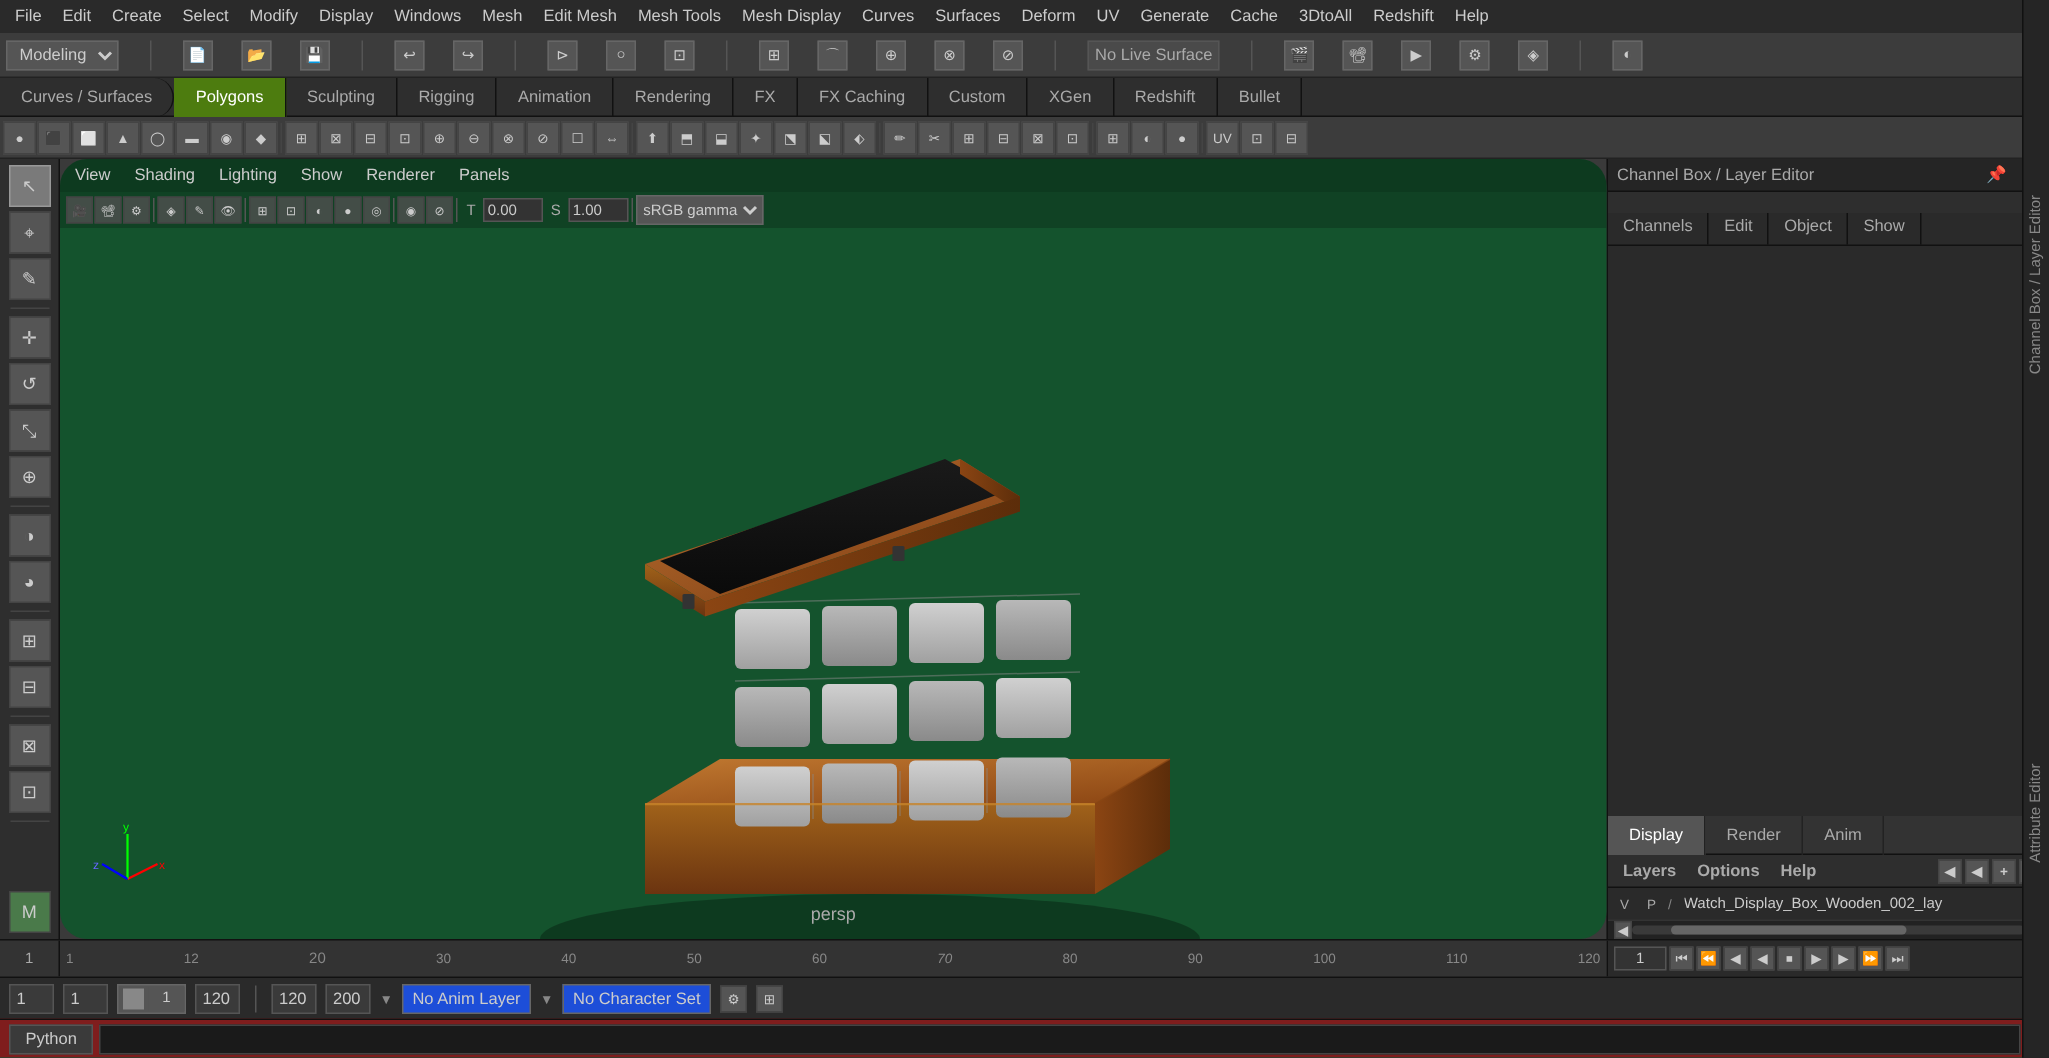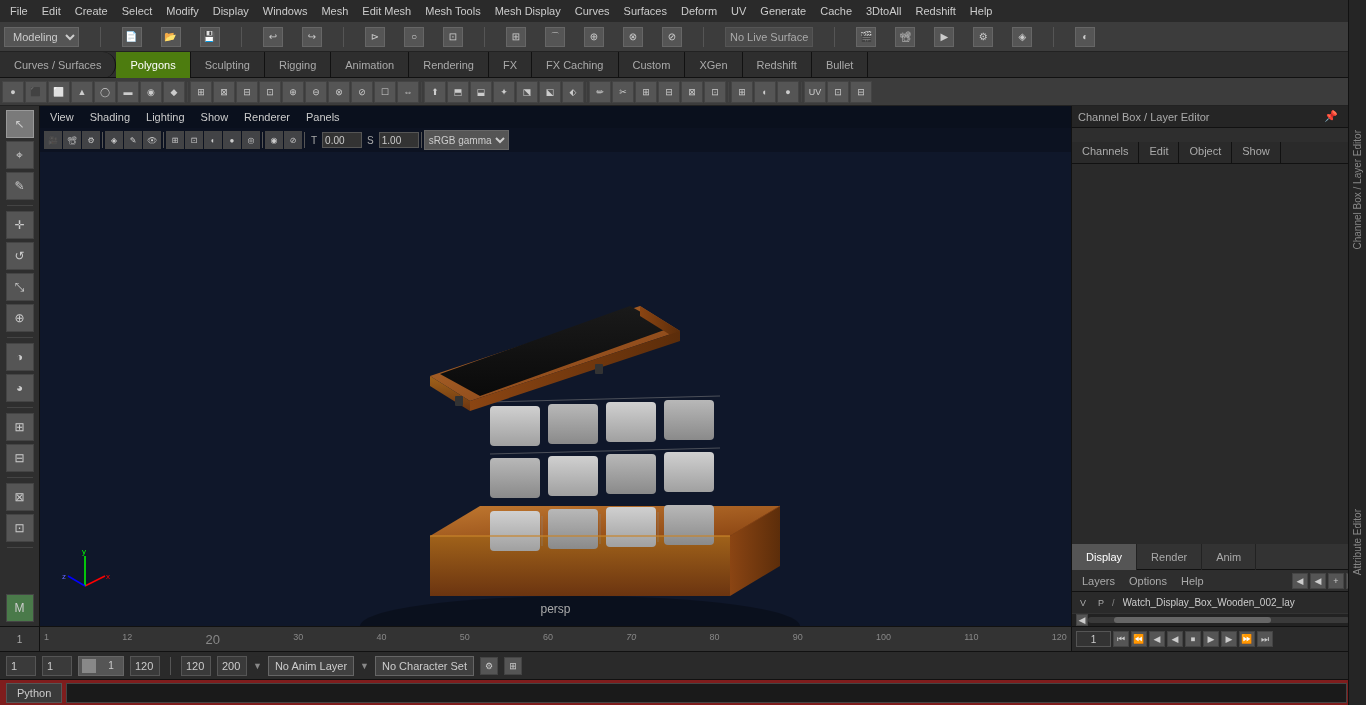--- a/index.html
+++ b/index.html
@@ -30,59 +30,59 @@
     
     #main { display: flex; width: 1366px; height: calc(705px - 22px - 30px - 26px - 28px - 25px - 26px - 28px); }
 
     
     #lefttool { width: 40px; background: #2e2e2e; display: flex; flex-direction: column; align-items: center; padding: 4px 2px; gap: 3px; border-right: 1px solid #111; }
     .lt-btn { width: 28px; height: 28px; background: #555; border: 1px solid #444; cursor: pointer; display: flex; align-items: center; justify-content: center; color: #ccc; font-size: 12px; }
     .lt-btn.active { background: #7a7a7a; border-color: #999; }
     .lt-sep { width: 26px; height: 1px; background: #444; margin: 2px 0; }
 
     
-    #viewport { flex: 1; background: #0f172a; position: relative; overflow: hidden; }
+    #viewport { flex: 1; background: #14532d; position: relative; overflow: hidden; border-radius: 18px; }
     #viewport-header { display: flex; align-items: center; background: rgba(0,0,0,0.3); height: 22px; padding: 0 6px; gap: 8px; position: absolute; top: 0; left: 0; right: 0; z-index: 5; }
     .vp-menu { color: #ccc; font-size: 11px; cursor: pointer; padding: 2px 4px; }
     #viewport-toolbar { display: flex; align-items: center; position: absolute; top: 22px; left: 0; right: 0; height: 24px; background: rgba(0,0,0,0.2); padding: 0 4px; gap: 1px; z-index: 5; }
     .vpt-btn { width: 18px; height: 18px; background: rgba(80,80,80,0.8); border: 1px solid #444; cursor: pointer; display: flex; align-items: center; justify-content: center; color: #ccc; font-size: 8px; }
     .vpt-sep { width: 1px; height: 16px; background: #555; margin: 0 1px; }
 
     
     #rightpanel { width: 295px; background: #2e2e2e; display: flex; flex-direction: column; border-left: 1px solid #111; }
     #rp-header { display: flex; align-items: center; justify-content: space-between; background: #252525; height: 22px; padding: 0 6px; border-bottom: 1px solid #111; }
     .rp-title { font-size: 11px; color: #aaa; }
     .rp-ctrl { font-size: 11px; color: #aaa; cursor: pointer; padding: 0 3px; }
     #rp-tabs-channels { display: flex; background: #2a2a2a; height: 22px; border-bottom: 1px solid #111; margin-top: 14px; }
     .rpt-btn { padding: 3px 10px; font-size: 11px; color: #aaa; cursor: pointer; border-right: 1px solid #111; }
     #rp-content { flex: 1; background: #2a2a2a; }
     #rp-display-tabs { display: flex; background: #333; height: 26px; align-items: center; border-bottom: 1px solid #111; }
     .rpdt-btn { padding: 4px 14px; font-size: 11px; color: #aaa; cursor: pointer; border-right: 1px solid #222; height: 26px; display: flex; align-items: center; }
     .rpdt-btn.active { background: #555; color: #fff; }
-    #rp-layers-toolbar { display: flex; align-items: center; height: 22px; padding: 0 4px; gap: 2px; border-bottom: 1px solid #111; }
+    #rp-layers-toolbar { display: flex; align-items: center; height: 22px; padding: 0 4px; gap: 2px; border-bottom: 1px solid #111; font-weight: bold; }
     .rplt-btn { font-size: 11px; color: #aaa; cursor: pointer; padding: 0 6px; }
     #rp-layers-list { background: #2a2a2a; }
     .layer-row { display: flex; align-items: center; height: 22px; padding: 0 4px; gap: 4px; border-bottom: 1px solid #333; }
     .layer-v { width: 14px; height: 14px; font-size: 9px; color: #aaa; display: flex; align-items: center; justify-content: center; }
     .layer-p { width: 14px; height: 14px; font-size: 9px; color: #aaa; display: flex; align-items: center; justify-content: center; }
     .layer-name { flex: 1; font-size: 10px; color: #ccc; white-space: nowrap; overflow: hidden; text-overflow: ellipsis; }
 
     
     #side-right { position: fixed; right: 0; top: 0; width: 18px; height: 705px; background: #252525; display: flex; flex-direction: column; align-items: center; justify-content: space-around; border-left: 1px solid #111; z-index: 100; }
     .side-label { writing-mode: vertical-rl; text-orientation: mixed; transform: rotate(180deg); font-size: 10px; color: #888; padding: 4px 0; cursor: pointer; }
 
     
     #timeline { height: 25px; background: #2a2a2a; display: flex; align-items: center; border-top: 1px solid #111; overflow: hidden; }
     #tl-ruler { flex: 1; background: #333; height: 100%; position: relative; overflow: hidden; }
 
     
     #statusbar { height: 28px; background: #2a2a2a; display: flex; align-items: center; padding: 0 6px; gap: 6px; border-top: 1px solid #111; }
     .sb-field { background: #3a3a3a; border: 1px solid #555; height: 20px; min-width: 30px; padding: 0 4px; color: #ccc; font-size: 11px; display: flex; align-items: center; }
     .sb-sep { width: 1px; height: 18px; background: #555; margin: 0 4px; }
-    .sb-btn { background: #404040; border: 1px solid #666; height: 20px; padding: 0 6px; color: #ccc; font-size: 11px; cursor: pointer; display: flex; align-items: center; }
+    .sb-btn { background: #1d4ed8; border: 1px solid #666; height: 20px; padding: 0 6px; color: #ccc; font-size: 11px; cursor: pointer; display: flex; align-items: center; }
 
     
     #pythonbar { height: 26px; background: #7f1d1d; display: flex; align-items: center; padding: 0 6px; gap: 4px; border-top: 1px solid #111; }
     .py-tab { padding: 3px 10px; background: #3a3a3a; border: 1px solid #555; color: #ccc; font-size: 11px; cursor: pointer; }
     .py-input { flex: 1; background: #1a1a1a; border: 1px solid #444; height: 20px; color: #ccc; font-size: 11px; padding: 0 4px; }
     .py-icon { color: #aaa; font-size: 12px; cursor: pointer; }
 
     
     #persp-label { position: absolute; bottom: 10px; left: 50%; transform: translateX(-50%); color: #aaa; font-size: 12px; pointer-events: none; }
 
@@ -440,21 +440,21 @@
 <div id="timeline" style="height:25px; background:#2a2a2a; display:flex; align-items:center; border-top:1px solid #111; overflow:hidden;">
   <div style="width:40px; background:#333; height:100%; display:flex; align-items:center; justify-content:center; border-right:1px solid #111;">
     <span style="font-size:10px; color:#aaa;">1</span>
   </div>
   <div id="tl-ruler" style="flex:1; background:#333; height:100%; position:relative; overflow:hidden;">
     <div style="position:absolute; top:0; left:0; right:0; bottom:0; display:flex; align-items:center;">
 
       <div style="position:absolute; left:0; right:0; display:flex; justify-content:space-between; padding:0 4px;">
         <span style="font-size:9px; color:#888;">1</span>
         <span style="font-size:9px; color:#888;">12</span>
-        <span style="font-size:13px; color:#888;">20</span>
+        <span style="font-size:10px; color:#888;">20</span>
         <span style="font-size:9px; color:#888;">30</span>
         <span style="font-size:9px; color:#888;">40</span>
         <span style="font-size:9px; color:#888;">50</span>
         <span style="font-size:9px; color:#888;">60</span>
         <span style="font-size:9px; color:#888;font-style:italic;">70</span>
         <span style="font-size:9px; color:#888;">80</span>
         <span style="font-size:9px; color:#888;">90</span>
         <span style="font-size:9px; color:#888;">100</span>
         <span style="font-size:9px; color:#888;">110</span>
         <span style="font-size:9px; color:#888;">120</span>

